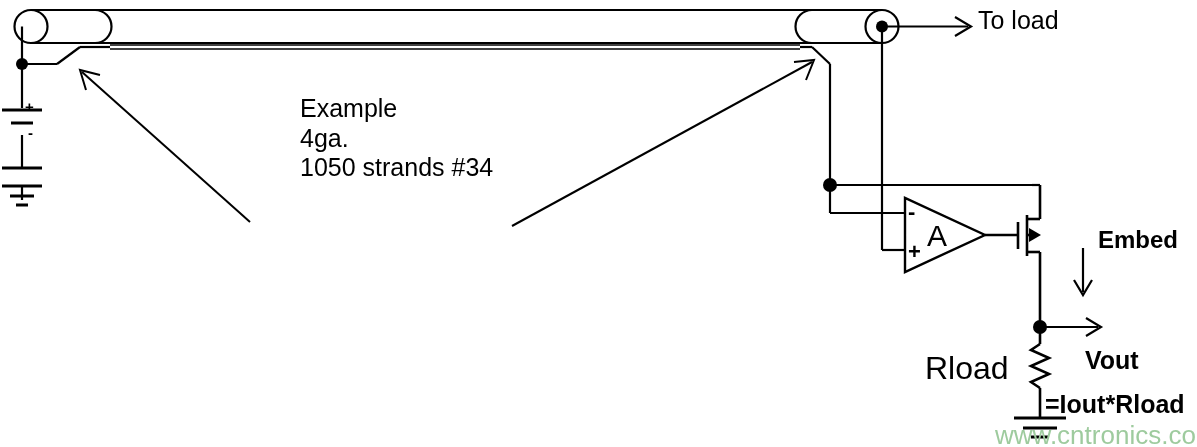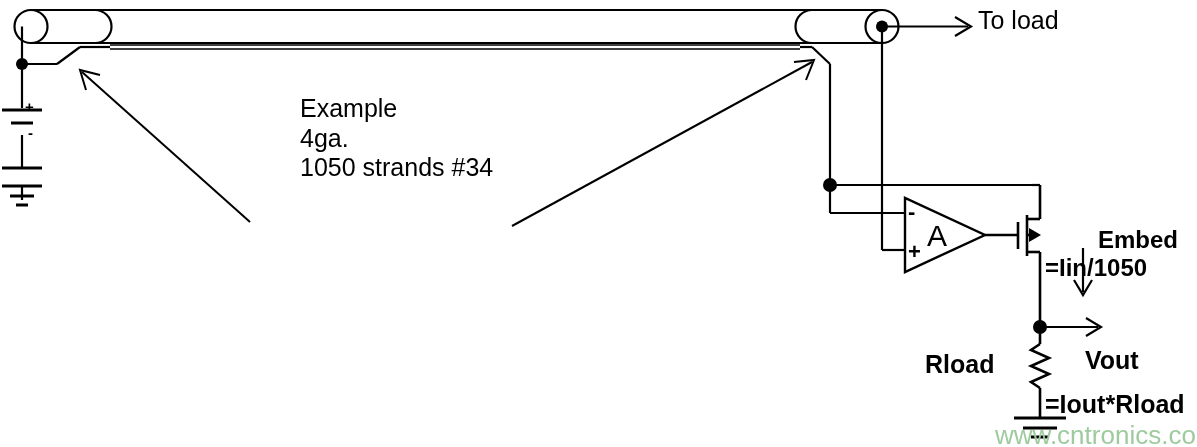--- a/index.html
+++ b/index.html
@@ -18,21 +18,21 @@
     white-space:pre;
     line-height:1.18;
     letter-spacing:0px;
   }
   .center{text-align:left;}
   .t-load{left:978px;top:6px;font-size:25px;}
   .t-example{left:300px;top:94px;font-size:25px;width:220px;}
   .t-embed{left:243px;top:208px;font-size:25px;width:290px;}
   .t-iout{left:1098px;top:226px;font-size:24px;font-weight:bold;}
   .t-iout2{left:1045px;top:254px;font-size:24px;font-weight:bold;}
-  .t-rload{left:925px;top:350px;font-size:25px;font-weight:bold;}
+  .t-rload{left:925px;top:350px;font-size:32px;font-weight:normal;}
   .t-vout{left:1085px;top:333px;font-size:25px;font-weight:bold;margin-top:13px;}
   .t-vout2{left:1045px;top:362px;font-size:25px;font-weight:bold;margin-top:28px;}
   .t-opamp{left:927px;top:218px;font-size:30px;}
   .t-minus{left:908px;top:199px;font-size:22px;font-weight:bold;}
   .t-plus{left:908px;top:239px;font-size:22px;font-weight:bold;}
   .t-batplus{left:25px;top:98px;font-size:15px;font-weight:bold;}
   .t-batminus{left:28px;top:124px;font-size:15px;font-weight:bold;}
   .watermark{
     position:absolute;left:995px;top:420px;
     font-size:26px;color:#9ecb9e;
@@ -176,21 +176,20 @@
   </svg>
 
   <div class="lbl t-load">To load</div>
 
   <div class="lbl t-example center">Example
 4ga.
 1050 strands #34</div>
 
 
   <div class="lbl t-iout">Embed</div>
-  <div class="lbl t-iout2">=Iin/1050</div>
 
   <div class="lbl t-rload">Rload</div>
 
   <div class="lbl t-vout">Vout</div>
   <div class="lbl t-vout2">=Iout*Rload</div>
 
   <div class="lbl t-opamp">A</div>
   <div class="lbl t-minus">-</div>
   <div class="lbl t-plus">+</div>
 

